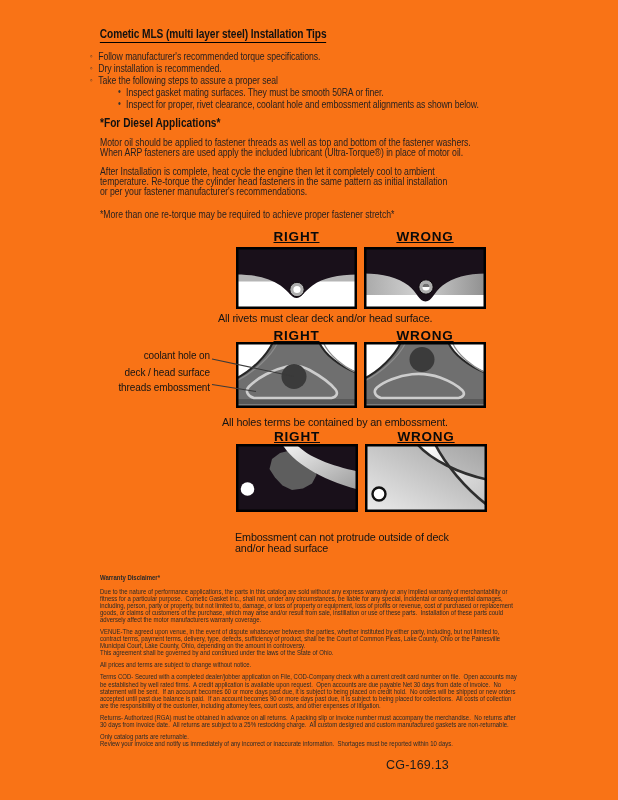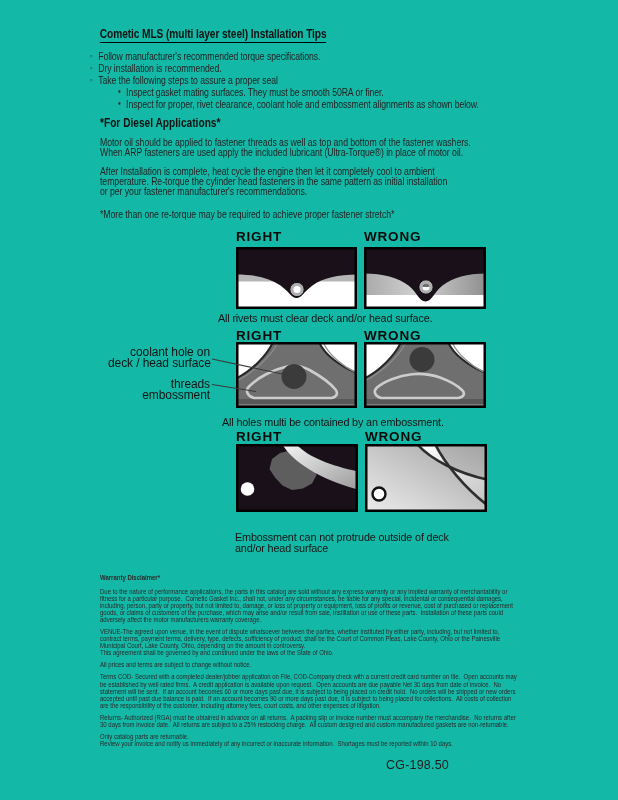--- a/index.html
+++ b/index.html
@@ -1,17 +1,17 @@
 <!DOCTYPE html>
 <html><head>
 <meta charset="utf-8">
 <style>
   html,body{margin:0;padding:0;background:#e8e8e8;}
   .page{
-    position:relative;width:618px;height:800px;background:#14b8a6;
+    position:relative;width:618px;height:800px;background:#f97316;
     font-family:"Liberation Sans", sans-serif;color:#231f20;overflow:hidden;
     margin:0 auto;
   }
   .cx{transform:scaleX(0.82);transform-origin:0 0;}
   .pre{white-space:pre;}
   .abs{position:absolute;}
 
   
   .header{left:90px;top:24px;width:640px;}
   .title{
@@ -25,30 +25,30 @@
   .bullet.lvl2 .m{flex:0 0 10px;font-size:10px;}
 
   
   .diesel{left:100px;top:116px;width:640px;}
   .diesel-h{font-size:12.4px;font-weight:bold;margin:0 0 7px 0;color:#111;}
   .diesel p{margin:0 0 8px 0;font-size:10.6px;line-height:10.3px;letter-spacing:-0.05px;}
   .diesel .note{margin-top:13px;}
 
   
   .rw-label{
-    position:absolute;font-size:13.5px;font-weight:bold;
-    letter-spacing:0.8px;color:#0a0a0a;
+    position:absolute;text-align:center;font-size:13.5px;font-weight:bold;
+    letter-spacing:0.8px;color:#0a0a0a;text-decoration:underline;
   }
   .panel{position:absolute;line-height:0;}
   .caption{
     position:absolute;font-size:10.8px;line-height:11px;letter-spacing:-0.15px;color:#141414;
   }
   .r2-label{
     position:absolute;left:108px;width:102px;text-align:right;
-    font-size:12px;line-height:11px;letter-spacing:-0.1px;color:#141414;
+    font-size:10px;line-height:17px;letter-spacing:-0.1px;color:#141414;
   }
   .pointer-lines{position:absolute;left:110px;top:342px;z-index:5;pointer-events:none;}
 
   
   .disclaimer{left:100px;top:573px;width:660px;color:#2a2a2a;}
   .disclaimer-h{font-size:7.3px;font-weight:bold;margin:0 0 6px 0;}
   .disclaimer p{margin:0 0 5px 0;font-size:7.3px;line-height:7.05px;letter-spacing:0;}
 
   .footer-num{position:absolute;left:386px;top:758px;font-size:12.5px;letter-spacing:0.2px;color:#1c1c1c;}
 </style>
@@ -162,21 +162,21 @@
       <path d="M0,0 H37 C31,13.5 15,29.5 0,36.5 Z" fill="#ffffff"></path>
       <path d="M37,0 C31,13.5 15,29.5 0,36.5" fill="none" stroke="#262626" stroke-width="2"></path>
       <path d="M84,0 H122 V31 C105,24.5 89.5,12.5 84,0 Z" fill="#ffffff"></path>
       <path d="M84,0 C89.5,12.5 105,24.5 122,31" fill="none" stroke="#262626" stroke-width="2"></path>
       <path d="M41.5,1 C35,14.5 17.5,30.5 1.5,38.5" fill="none" stroke="#8d8d8d" stroke-width="1.2"></path>
       <path d="M88.5,1 C94,13 108,24.5 121,30.5" fill="none" stroke="#8d8d8d" stroke-width="1.2"></path>
       <circle cx="58" cy="17.5" r="12.5" fill="#3b3b3b"></circle>
       <rect x="1.25" y="1.25" width="119.5" height="63.5" fill="none" stroke="#000000" stroke-width="2.5"></rect>
     </svg>
   </div>
-  <div class="caption" style="left:222px;top:417px;">All holes multi be contained by an embossment.</div>
+  <div class="caption" style="left:222px;top:417px;">All holes terms be contained by an embossment.</div>
 
   <div class="rw-label" style="left:236px;top:429px;width:122px;">RIGHT</div>
   <div class="rw-label" style="left:365px;top:429px;width:122px;">WRONG</div>
 
   <div class="panel" style="left:236px;top:444px;">
     <svg width="122" height="68" viewBox="0 0 122 68">
       <defs>
         <linearGradient id="g3r" x1="0" y1="0" x2="1" y2="1">
           <stop offset="0" stop-color="#f5f5f5"></stop>
             <stop offset="1" stop-color="#9c9c9c"></stop>
@@ -228,15 +228,15 @@
 be established by well rated firms.  A credit application is available upon request.  Open accounts are due payable Net 30 days from date of invoice.  No
 statement will be sent.  If an account becomes 60 or more days past due, it is subject to being placed on credit hold.  No orders will be shipped or new orders
 accepted until past due balance is paid.  If an account becomes 90 or more days past due, it is subject to being placed for collections.  All costs of collection
 are the responsibility of the customer, including attorney fees, court costs, and other expenses of litigation.</p>
     <p class="pre">Returns- Authorized (RGA) must be obtained in advance on all returns.  A packing slip or invoice number must accompany the merchandise.  No returns after
 30 days from invoice date.  All returns are subject to a 25% restocking charge.  All custom designed and custom manufactured gaskets are non-returnable.</p>
     <p class="pre">Only catalog parts are returnable.
 Review your invoice and notify us immediately of any incorrect or inaccurate information.  Shortages must be reported within 10 days.</p>
   </div>
 
-  <div class="footer-num">CG-198.50</div>
+  <div class="footer-num">CG-169.13</div>
 
 </div>
 
 </body></html>

